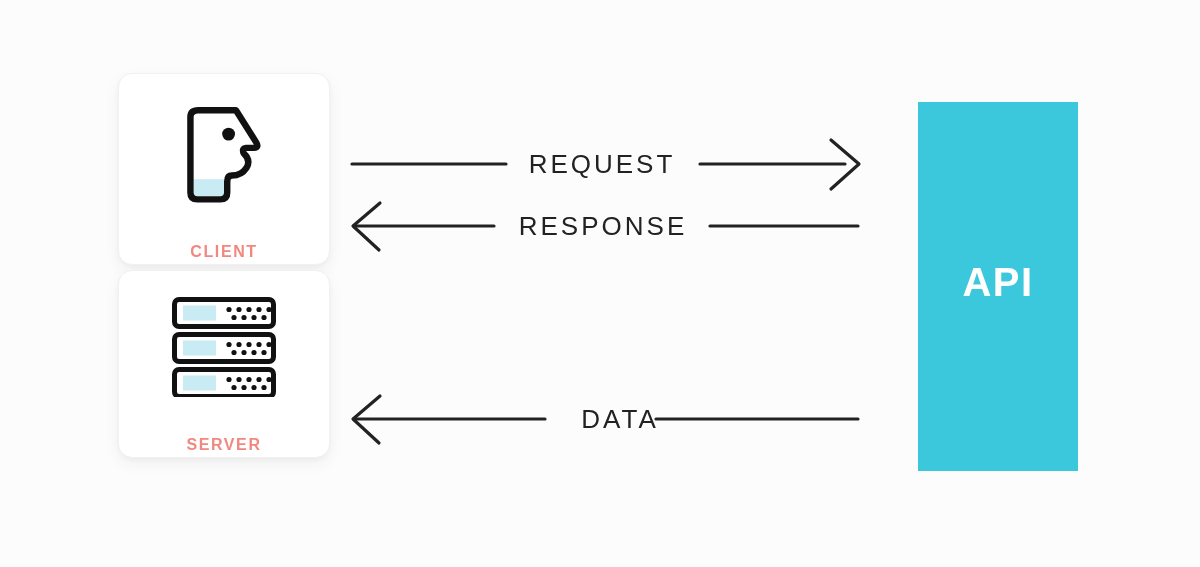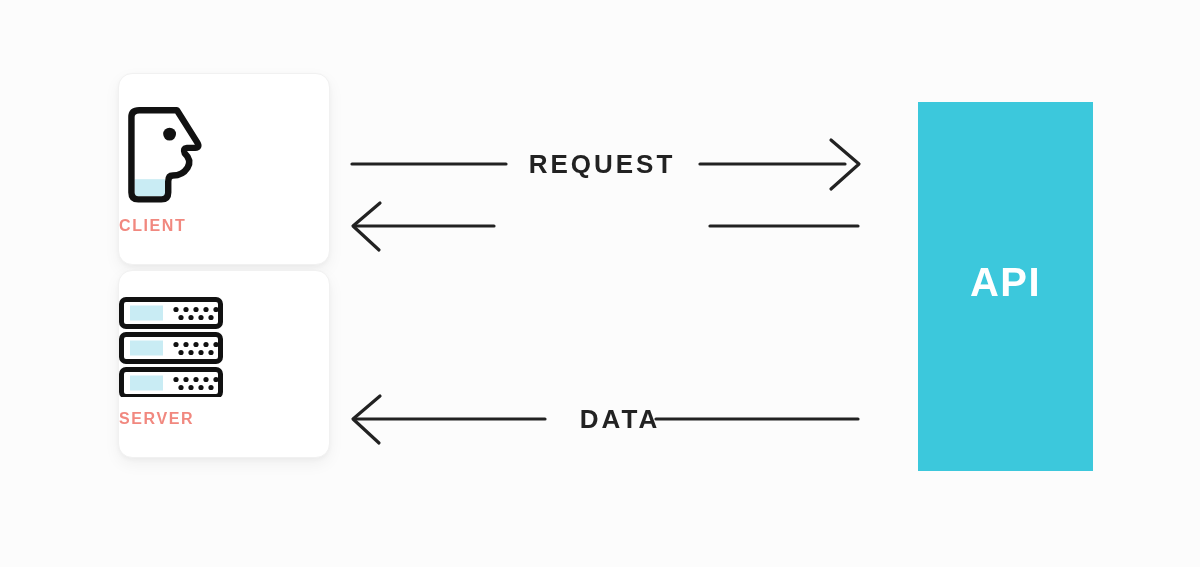--- a/index.html
+++ b/index.html
@@ -19,54 +19,54 @@
   .stage{position:relative;width:1200px;height:567px;}
 
   
   .card{
     position:absolute;left:118px;width:212px;
     background:var(--card-bg);
     border:1px solid #f1f1f1;
     border-radius:14px;
     box-shadow:0 2px 4px rgba(0,0,0,.03), 0 6px 16px rgba(0,0,0,.05);
     box-sizing:border-box;
-    display:flex;flex-direction:column;
+    display:flex;flex-direction:column;align-items:center;gap:26px;
   }
   .card-client{top:73px;height:192px;}
   .card-server{top:270px;height:188px;}
   .card-client .icon-wrap{margin-top:27px;}
   .card-server .icon-wrap{margin-top:26px;}
   .card-label{
     margin-top:9px;
     font-size:16px;font-weight:bold;
     letter-spacing:1.6px;
     color:var(--accent-coral);
   }
 
   
   .api-box{
-    position:absolute;left:918px;top:102px;width:175px;height:369px;
+    position:absolute;left:918px;top:102px;width:160px;height:369px;
     background:var(--accent-cyan);
     display:flex;align-items:center;justify-content:center;
   }
   .api-box span{
     color:#ffffff;font-size:40px;font-weight:bold;letter-spacing:1.5px;
     margin-top:-8px;
   }
 
   
   .arrows{position:absolute;left:0;top:0;width:1200px;height:567px;}
   .arrows line, .arrows polyline{
     stroke:var(--line-dark);stroke-width:3.2;fill:none;
     stroke-linecap:round;stroke-linejoin:round;
   }
   .arrow-label{
     position:absolute;
     transform:translate(-50%,-50%);
-    font-size:26px;font-weight:bold;letter-spacing:3px;
+    font-size:26px;font-weight:normal;letter-spacing:3px;
     color:var(--line-dark);
     white-space:nowrap;
   }
   .lbl-request{left:602px;top:164px;}
   .lbl-response{left:603px;top:226px;}
   .lbl-data{left:620px;top:419px;}
 </style>
 </head>
 <body>
 
@@ -148,15 +148,16 @@
       <line x1="710" y1="226" x2="858" y2="226"></line>
     </g>
     <g>
       <polyline points="380,396 353,419 379,443"></polyline>
       <line x1="355" y1="419" x2="545" y2="419"></line>
       <line x1="656" y1="419" x2="858" y2="419"></line>
     </g>
   </svg>
 
   <div class="arrow-label lbl-request">REQUEST</div>
+  <div class="arrow-label lbl-response">RESPONSE</div>
   <div class="arrow-label lbl-data">DATA</div>
 
 </div>
 
 </body></html>

